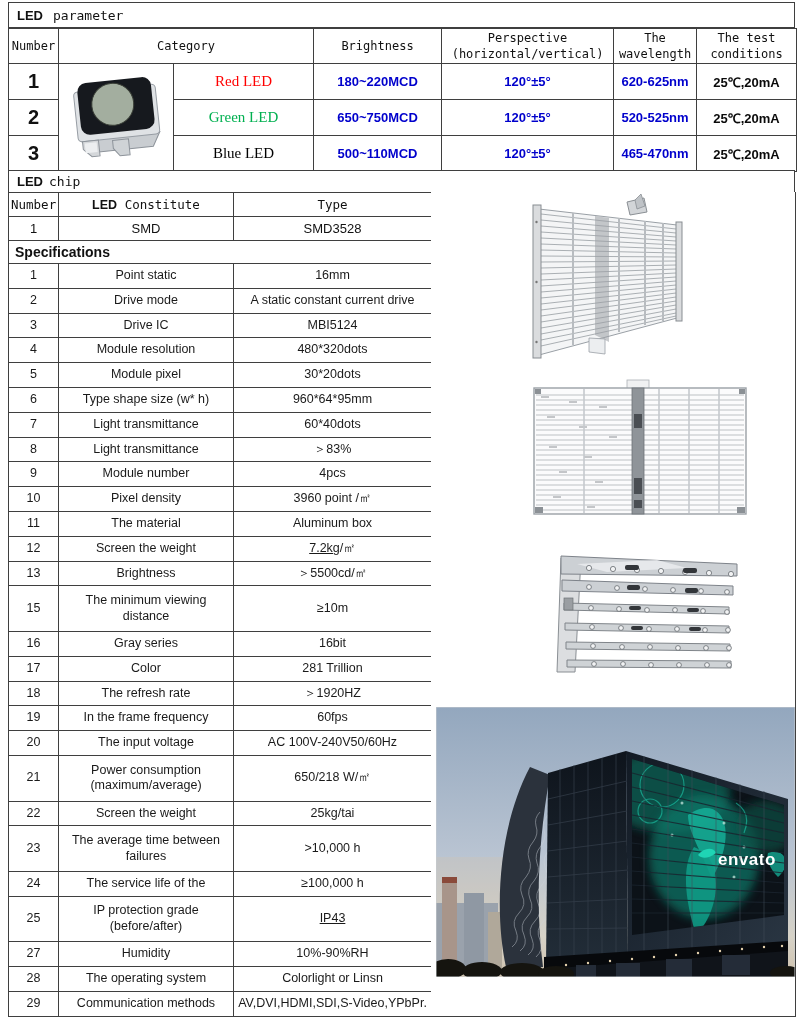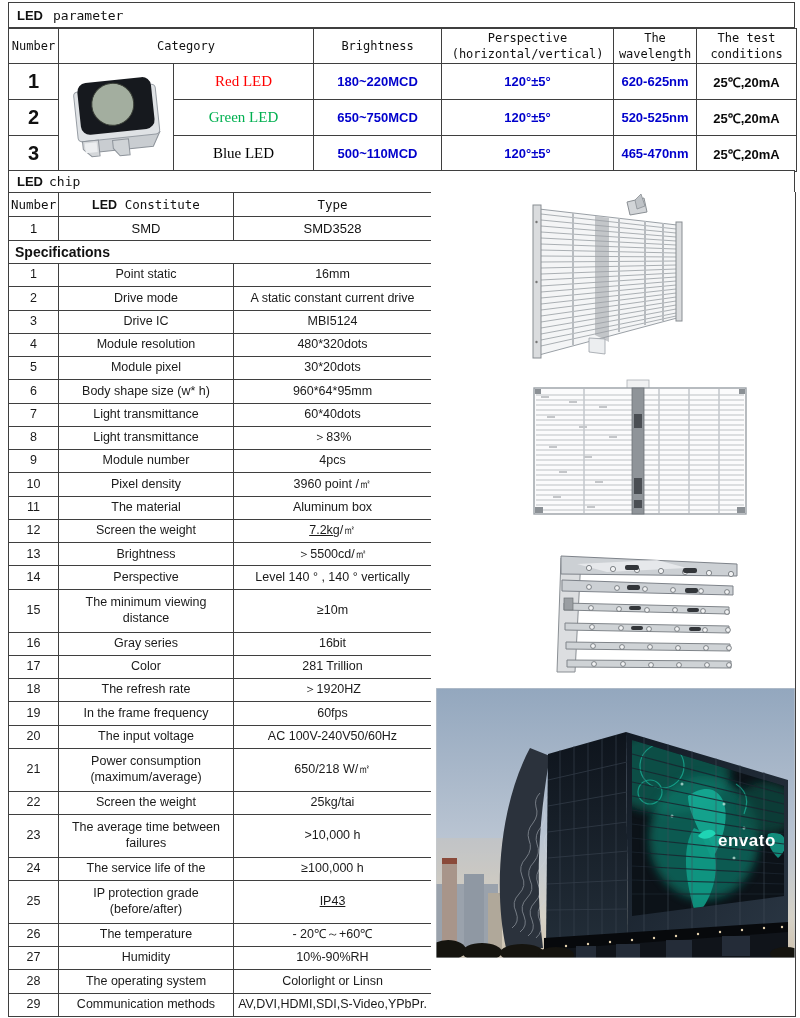--- a/index.html
+++ b/index.html
@@ -182,21 +182,21 @@
           <td class="sp-label">Module resolution</td>
           <td class="sp-value">480*320dots</td>
         </tr>
         <tr>
           <td class="sp-num">5</td>
           <td class="sp-label">Module pixel</td>
           <td class="sp-value">30*20dots</td>
         </tr>
         <tr>
           <td class="sp-num">6</td>
-          <td class="sp-label">Body shape size (w* h)</td>
+          <td class="sp-label">Type shape size (w* h)</td>
           <td class="sp-value">960*64*95mm</td>
         </tr>
         <tr>
           <td class="sp-num">7</td>
           <td class="sp-label">Light transmittance</td>
           <td class="sp-value">60*40dots</td>
         </tr>
         <tr>
           <td class="sp-num">8</td>
           <td class="sp-label">Light transmittance</td>
@@ -221,25 +221,20 @@
           <td class="sp-num">12</td>
           <td class="sp-label">Screen the weight</td>
           <td class="sp-value"><u>7.2kg</u>/㎡</td>
         </tr>
         <tr>
           <td class="sp-num">13</td>
           <td class="sp-label">Brightness</td>
           <td class="sp-value">＞5500cd/㎡</td>
         </tr>
         <tr>
-          <td class="sp-num">14</td>
-          <td class="sp-label">Perspective</td>
-          <td class="sp-value">Level 140 ° , 140 °  vertically</td>
-        </tr>
-        <tr>
           <td class="sp-num">15</td>
           <td class="sp-label">The minimum viewing distance</td>
           <td class="sp-value">≥10m</td>
         </tr>
         <tr>
           <td class="sp-num">16</td>
           <td class="sp-label">Gray series</td>
           <td class="sp-value">16bit</td>
         </tr>
         <tr>
@@ -279,25 +274,20 @@
         </tr>
         <tr>
           <td class="sp-num">24</td>
           <td class="sp-label">The service life of the</td>
           <td class="sp-value">≥100,000 h</td>
         </tr>
         <tr>
           <td class="sp-num">25</td>
           <td class="sp-label">IP protection grade (before/after)</td>
           <td class="sp-value"><u>IP43</u></td>
-        </tr>
-        <tr>
-          <td class="sp-num">26</td>
-          <td class="sp-label">The temperature</td>
-          <td class="sp-value">- 20℃～+60℃</td>
         </tr>
         <tr>
           <td class="sp-num">27</td>
           <td class="sp-label">Humidity</td>
           <td class="sp-value">10%-90%RH</td>
         </tr>
         <tr>
           <td class="sp-num">28</td>
           <td class="sp-label">The operating system</td>
           <td class="sp-value">Colorlight or Linsn</td>
@@ -469,21 +459,21 @@
         <rect x="90" y="35" width="13" height="5" rx="2"></rect>
           <rect x="148" y="38" width="13" height="5" rx="2"></rect>
         <rect x="92" y="56" width="12" height="4" rx="2"></rect>
           <rect x="150" y="58" width="12" height="4" rx="2"></rect>
         <rect x="94" y="76" width="12" height="4" rx="2"></rect>
           <rect x="152" y="77" width="12" height="4" rx="2"></rect>
       </g>
       <rect x="27" y="48" width="9" height="12" fill="#9a9ea2" stroke="#6d7277" stroke-width="0.7"></rect>
     </svg>
 
-    <div class="ph" style="left:5px;top:496px;width:359px;height:270px">
+    <div class="ph" style="left:5px;top:515px;width:359px;height:270px">
       <svg width="359" height="270" viewBox="0 0 359 270">
         <defs>
           <linearGradient id="sky" x1="0" y1="0" x2="0" y2="1">
             <stop offset="0" stop-color="#93a7be"></stop>
               <stop offset="0.55" stop-color="#b9c4d2"></stop>
             <stop offset="0.85" stop-color="#d6d2c7"></stop>
               <stop offset="1" stop-color="#cfc2ae"></stop>
           </linearGradient>
           <linearGradient id="glassL" x1="0" y1="0" x2="0" y2="1">
             <stop offset="0" stop-color="#0e141c"></stop>

